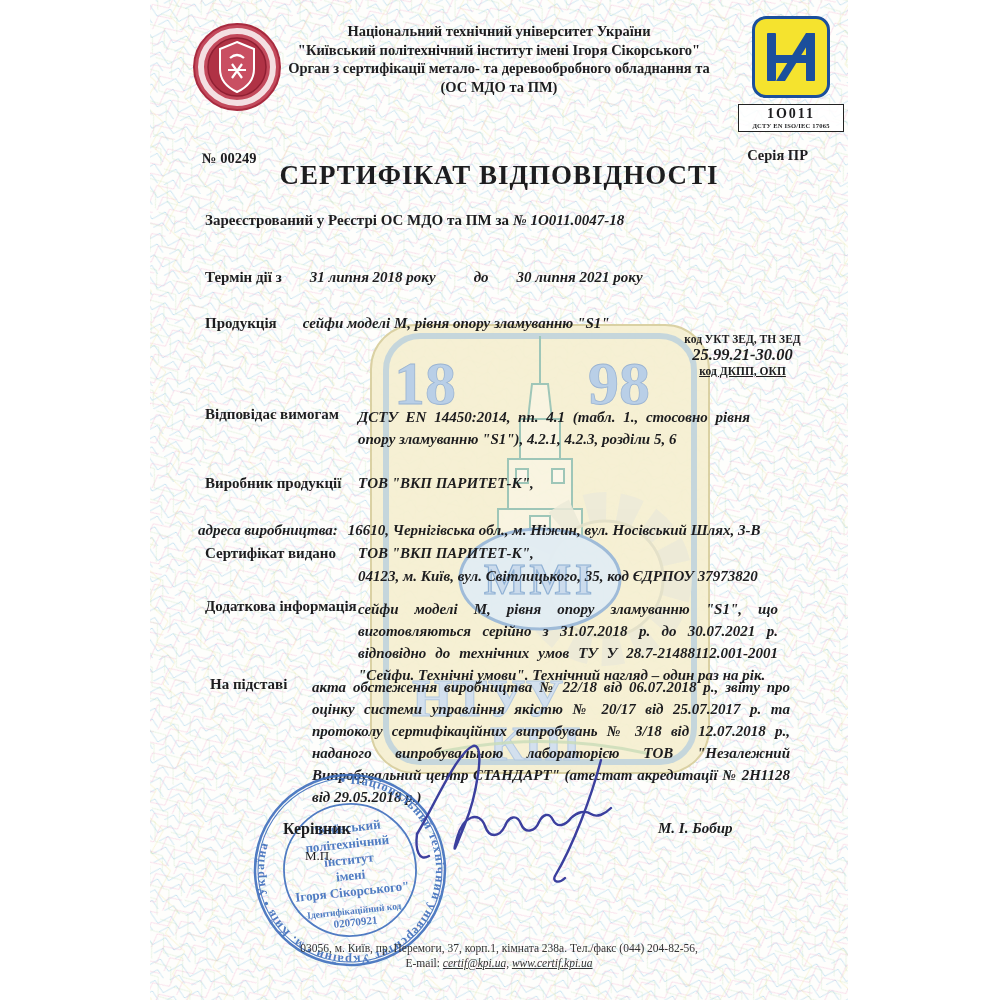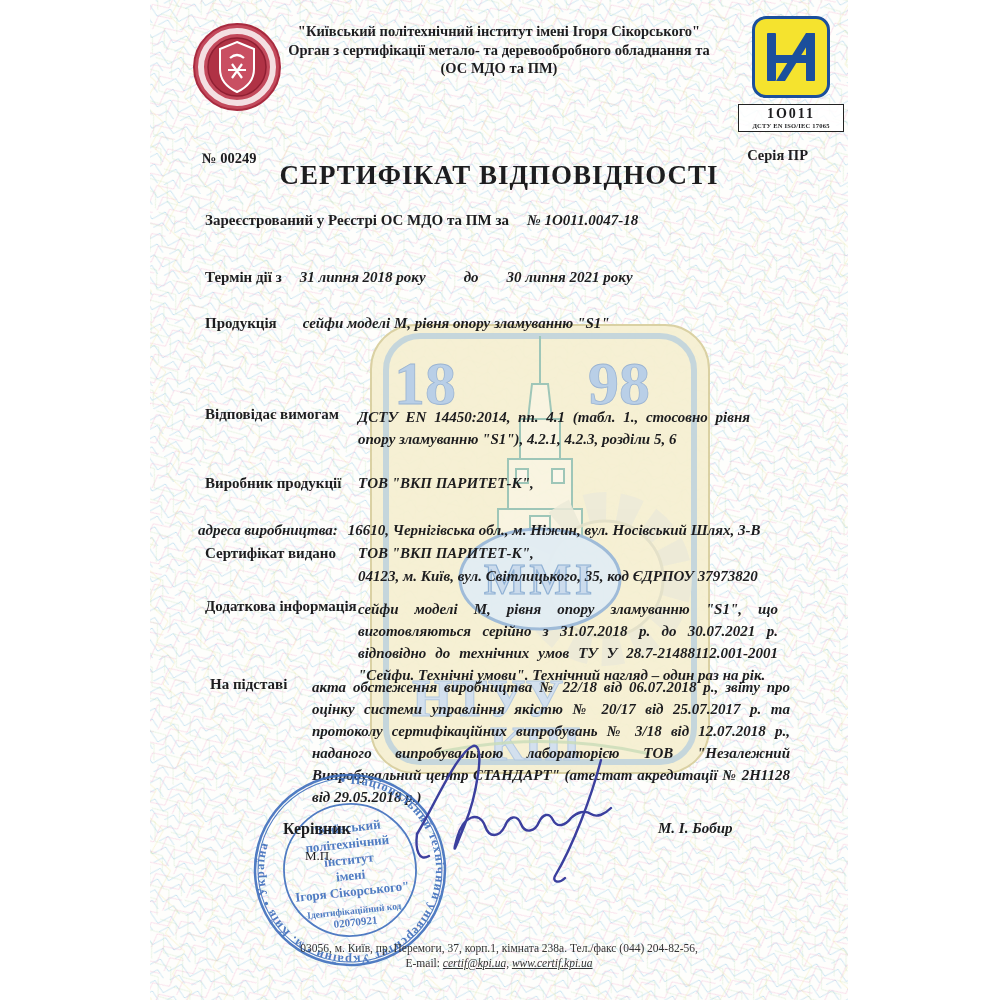--- a/index.html
+++ b/index.html
@@ -116,20 +116,21 @@
           <circle cx="21" cy="71" r="1.4"></circle>
           <circle cx="13" cy="59" r="1.4"></circle>
           <circle cx="10" cy="45" r="1.4"></circle>
           <circle cx="13" cy="31" r="1.4"></circle>
           <circle cx="21" cy="19" r="1.4"></circle>
           <circle cx="32" cy="11" r="1.4"></circle>
       </g>
     </svg>
 
     <div class="abs hdr">
+      <div>Національний технічний університет України</div>
       <div>"Київський політехнічний інститут імені Ігоря Сікорського"</div>
       <div>Орган з сертифікації метало- та деревообробного обладнання та</div>
       <div>(ОС МДО та ПМ)</div>
     </div>
 
     <div class="abs badge">
       <div class="badge-sq">
         <svg width="52" height="56" viewBox="0 0 52 56">
           <g fill="#1b4f9c">
             <rect x="2" y="4" width="9" height="48" rx="1"></rect>
@@ -145,35 +146,40 @@
       </div>
     </div>
 
     <div class="abs num">№ 00249</div>
     <div class="abs series">Серія ПР</div>
 
     <div class="abs title">СЕРТИФІКАТ ВІДПОВІДНОСТІ</div>
 
     <div class="abs" style="left:55px;top:211px;">
       <span class="lbl">Зареєстрований у Реєстрі ОС МДО та ПМ за</span>
-      <span class="val" style="margin-left:14px;">№ 1О011.0047-18</span>
+      <span class="val" style="">№ 1О011.0047-18</span>
     </div>
 
     <div class="abs" style="left:55px;top:268px;">
       <span class="lbl">Термін дії з</span>
-      <span class="val" style="margin-left:14px;">31 липня 2018 року</span>
+      <span class="val" style="margin-left:24px;">31 липня 2018 року</span>
       <span class="val" style="margin-left:34px;">до</span>
       <span class="val" style="margin-left:24px;">30 липня 2021 року</span>
     </div>
 
     <div class="abs" style="left:55px;top:314px;">
       <span class="lbl">Продукція</span>
       <span class="val" style="margin-left:22px;">сейфи моделі М, рівня опору зламуванню "S1"</span>
     </div>
 
+    <div class="abs codes">
+      <div class="small">код УКТ ЗЕД, ТН ЗЕД</div>
+      <div class="big">25.99.21-30.00</div>
+      <div class="small u">код ДКПП, ОКП</div>
+    </div>
 
     <div class="abs lbl" style="left:55px;top:406px;text-align:right;">Відповідає вимогам</div>
     <div class="abs val para" style="left:208px;top:406px;width:392px;">ДСТУ EN 14450:2014, пп. 4.1 (табл. 1., стосовно рівня опору зламуванню "S1"), 4.2.1, 4.2.3, розділи 5, 6</div>
 
     <div class="abs lbl" style="left:55px;top:475px;">Виробник продукції</div>
     <div class="abs val" style="left:208px;top:475px;">ТОВ "ВКП ПАРИТЕТ-К",</div>
     <div class="abs" style="left:48px;top:521px;white-space:nowrap;">
       <span class="val">адреса виробництва:</span>
       <span class="val" style="margin-left:6px;">16610, Чернігівська обл., м. Ніжин, вул. Носівський Шлях, 3-В</span>
     </div>

